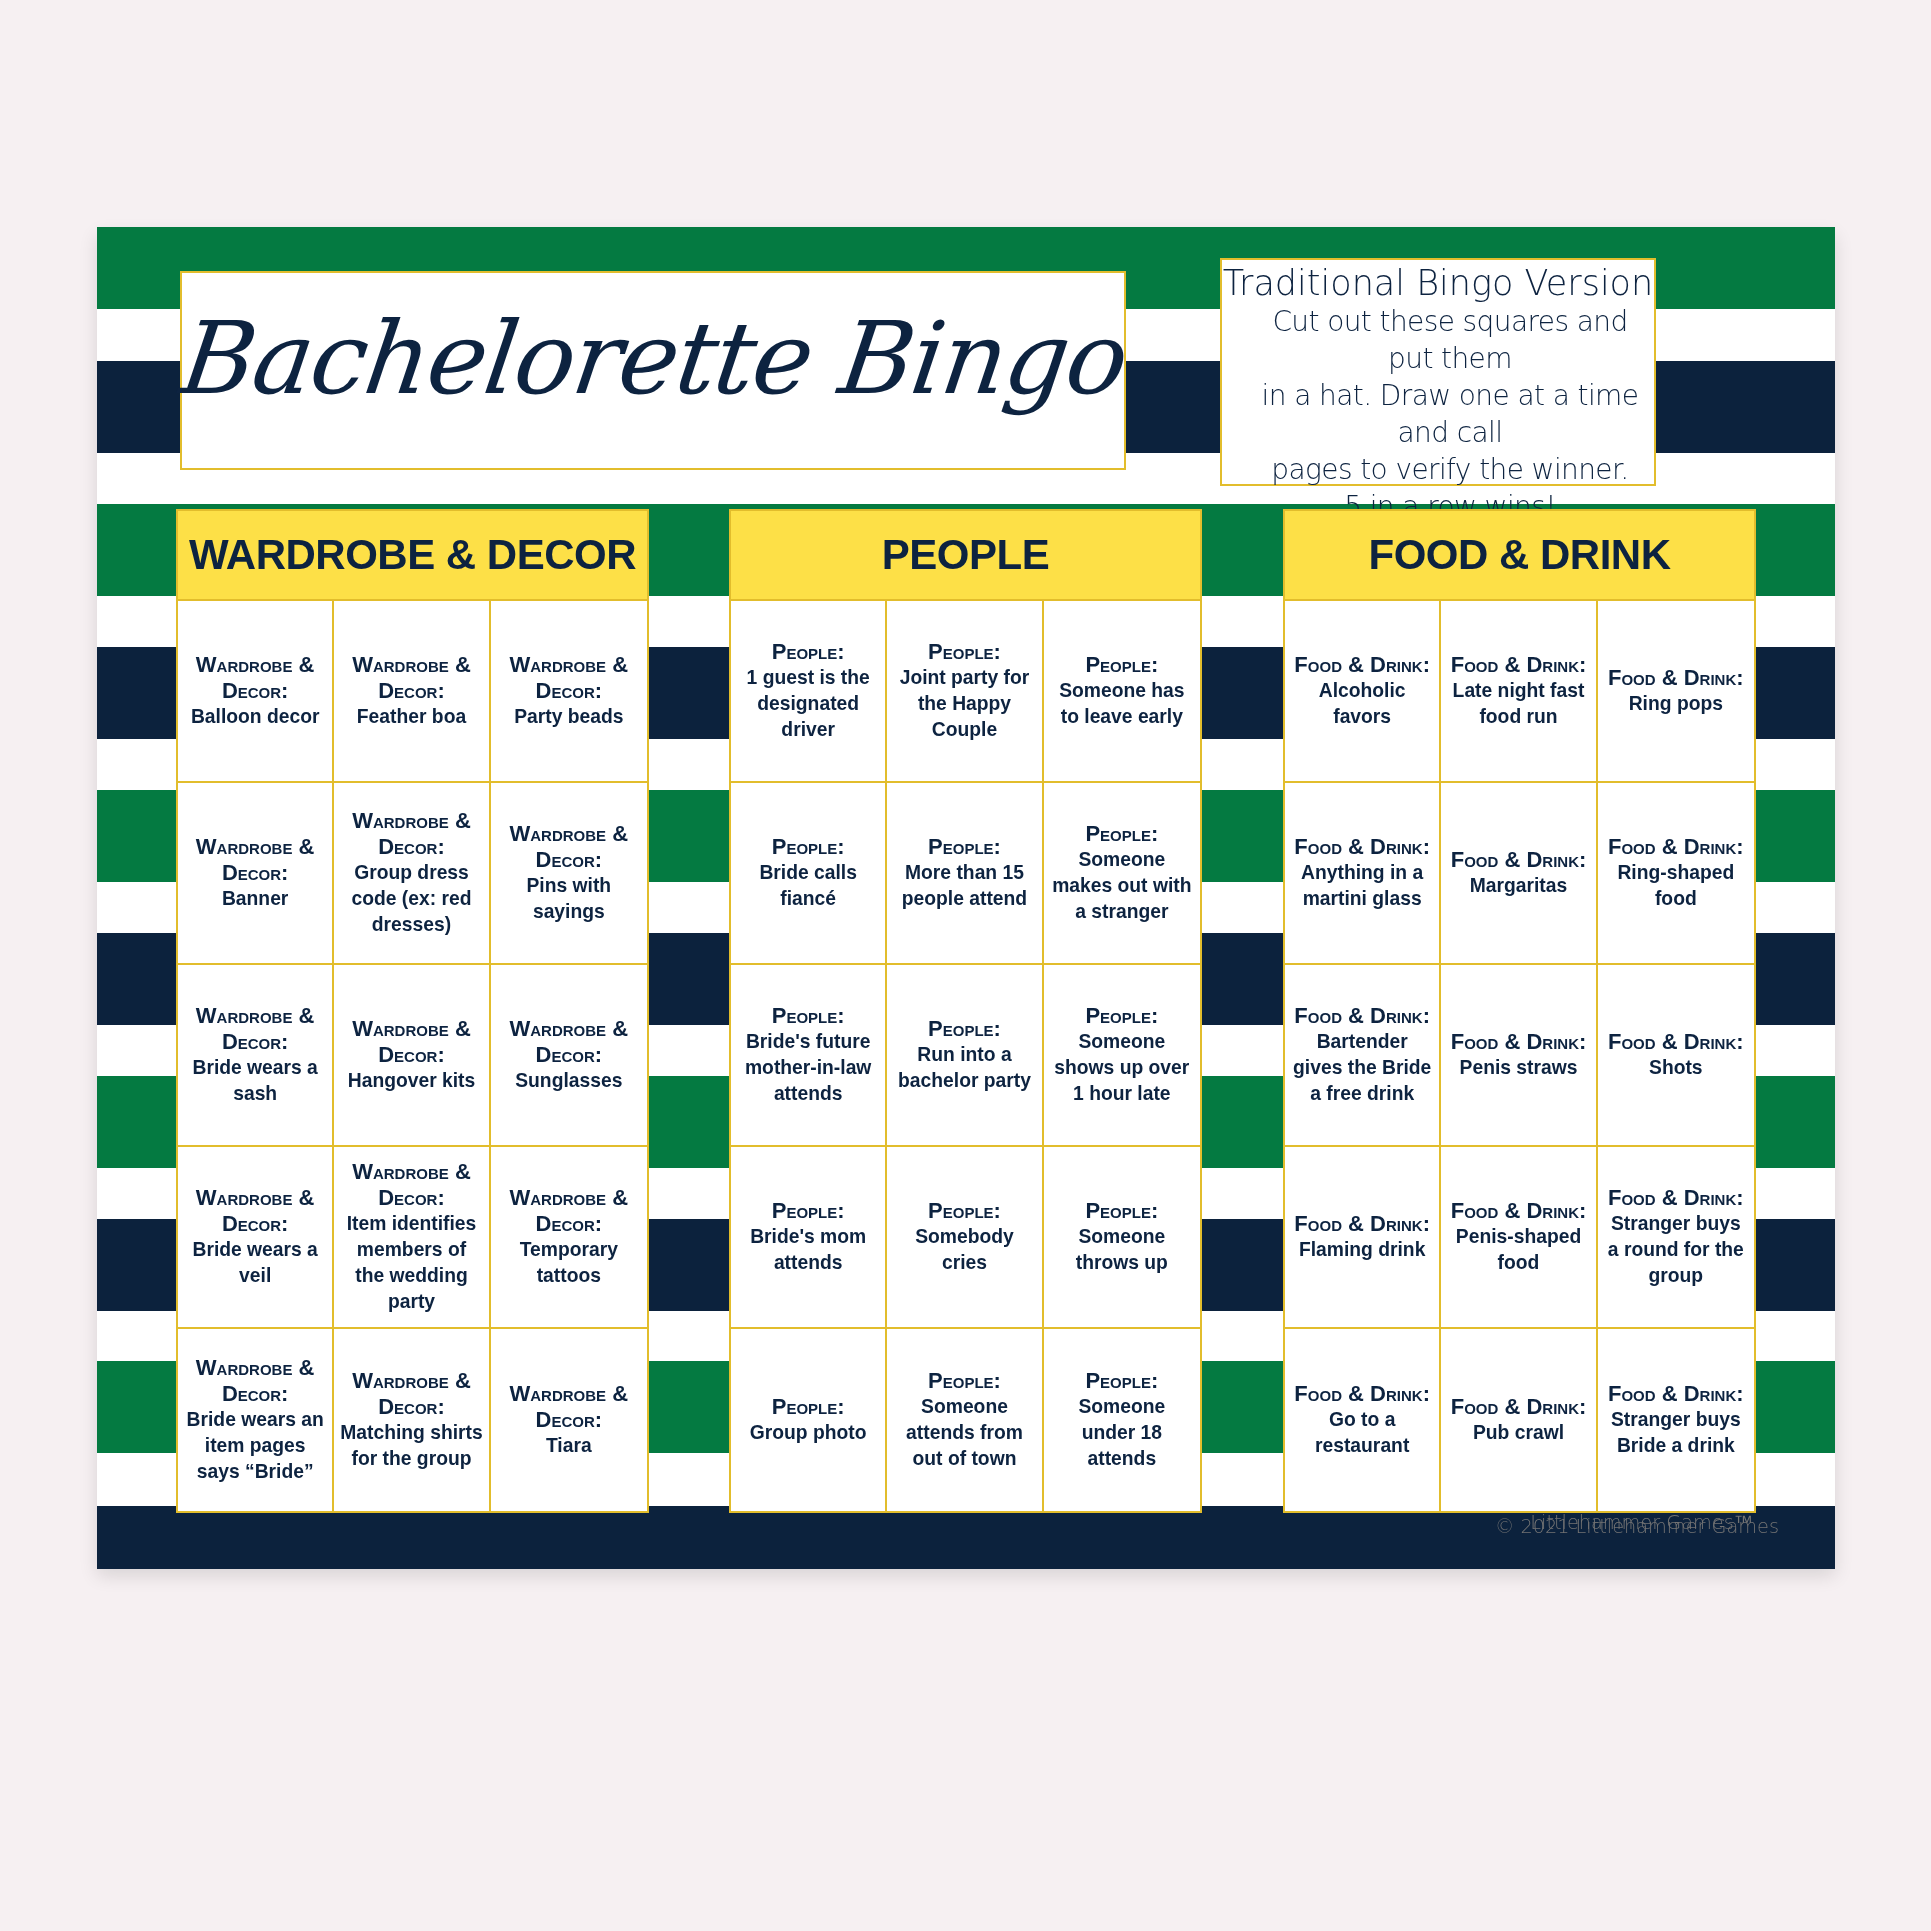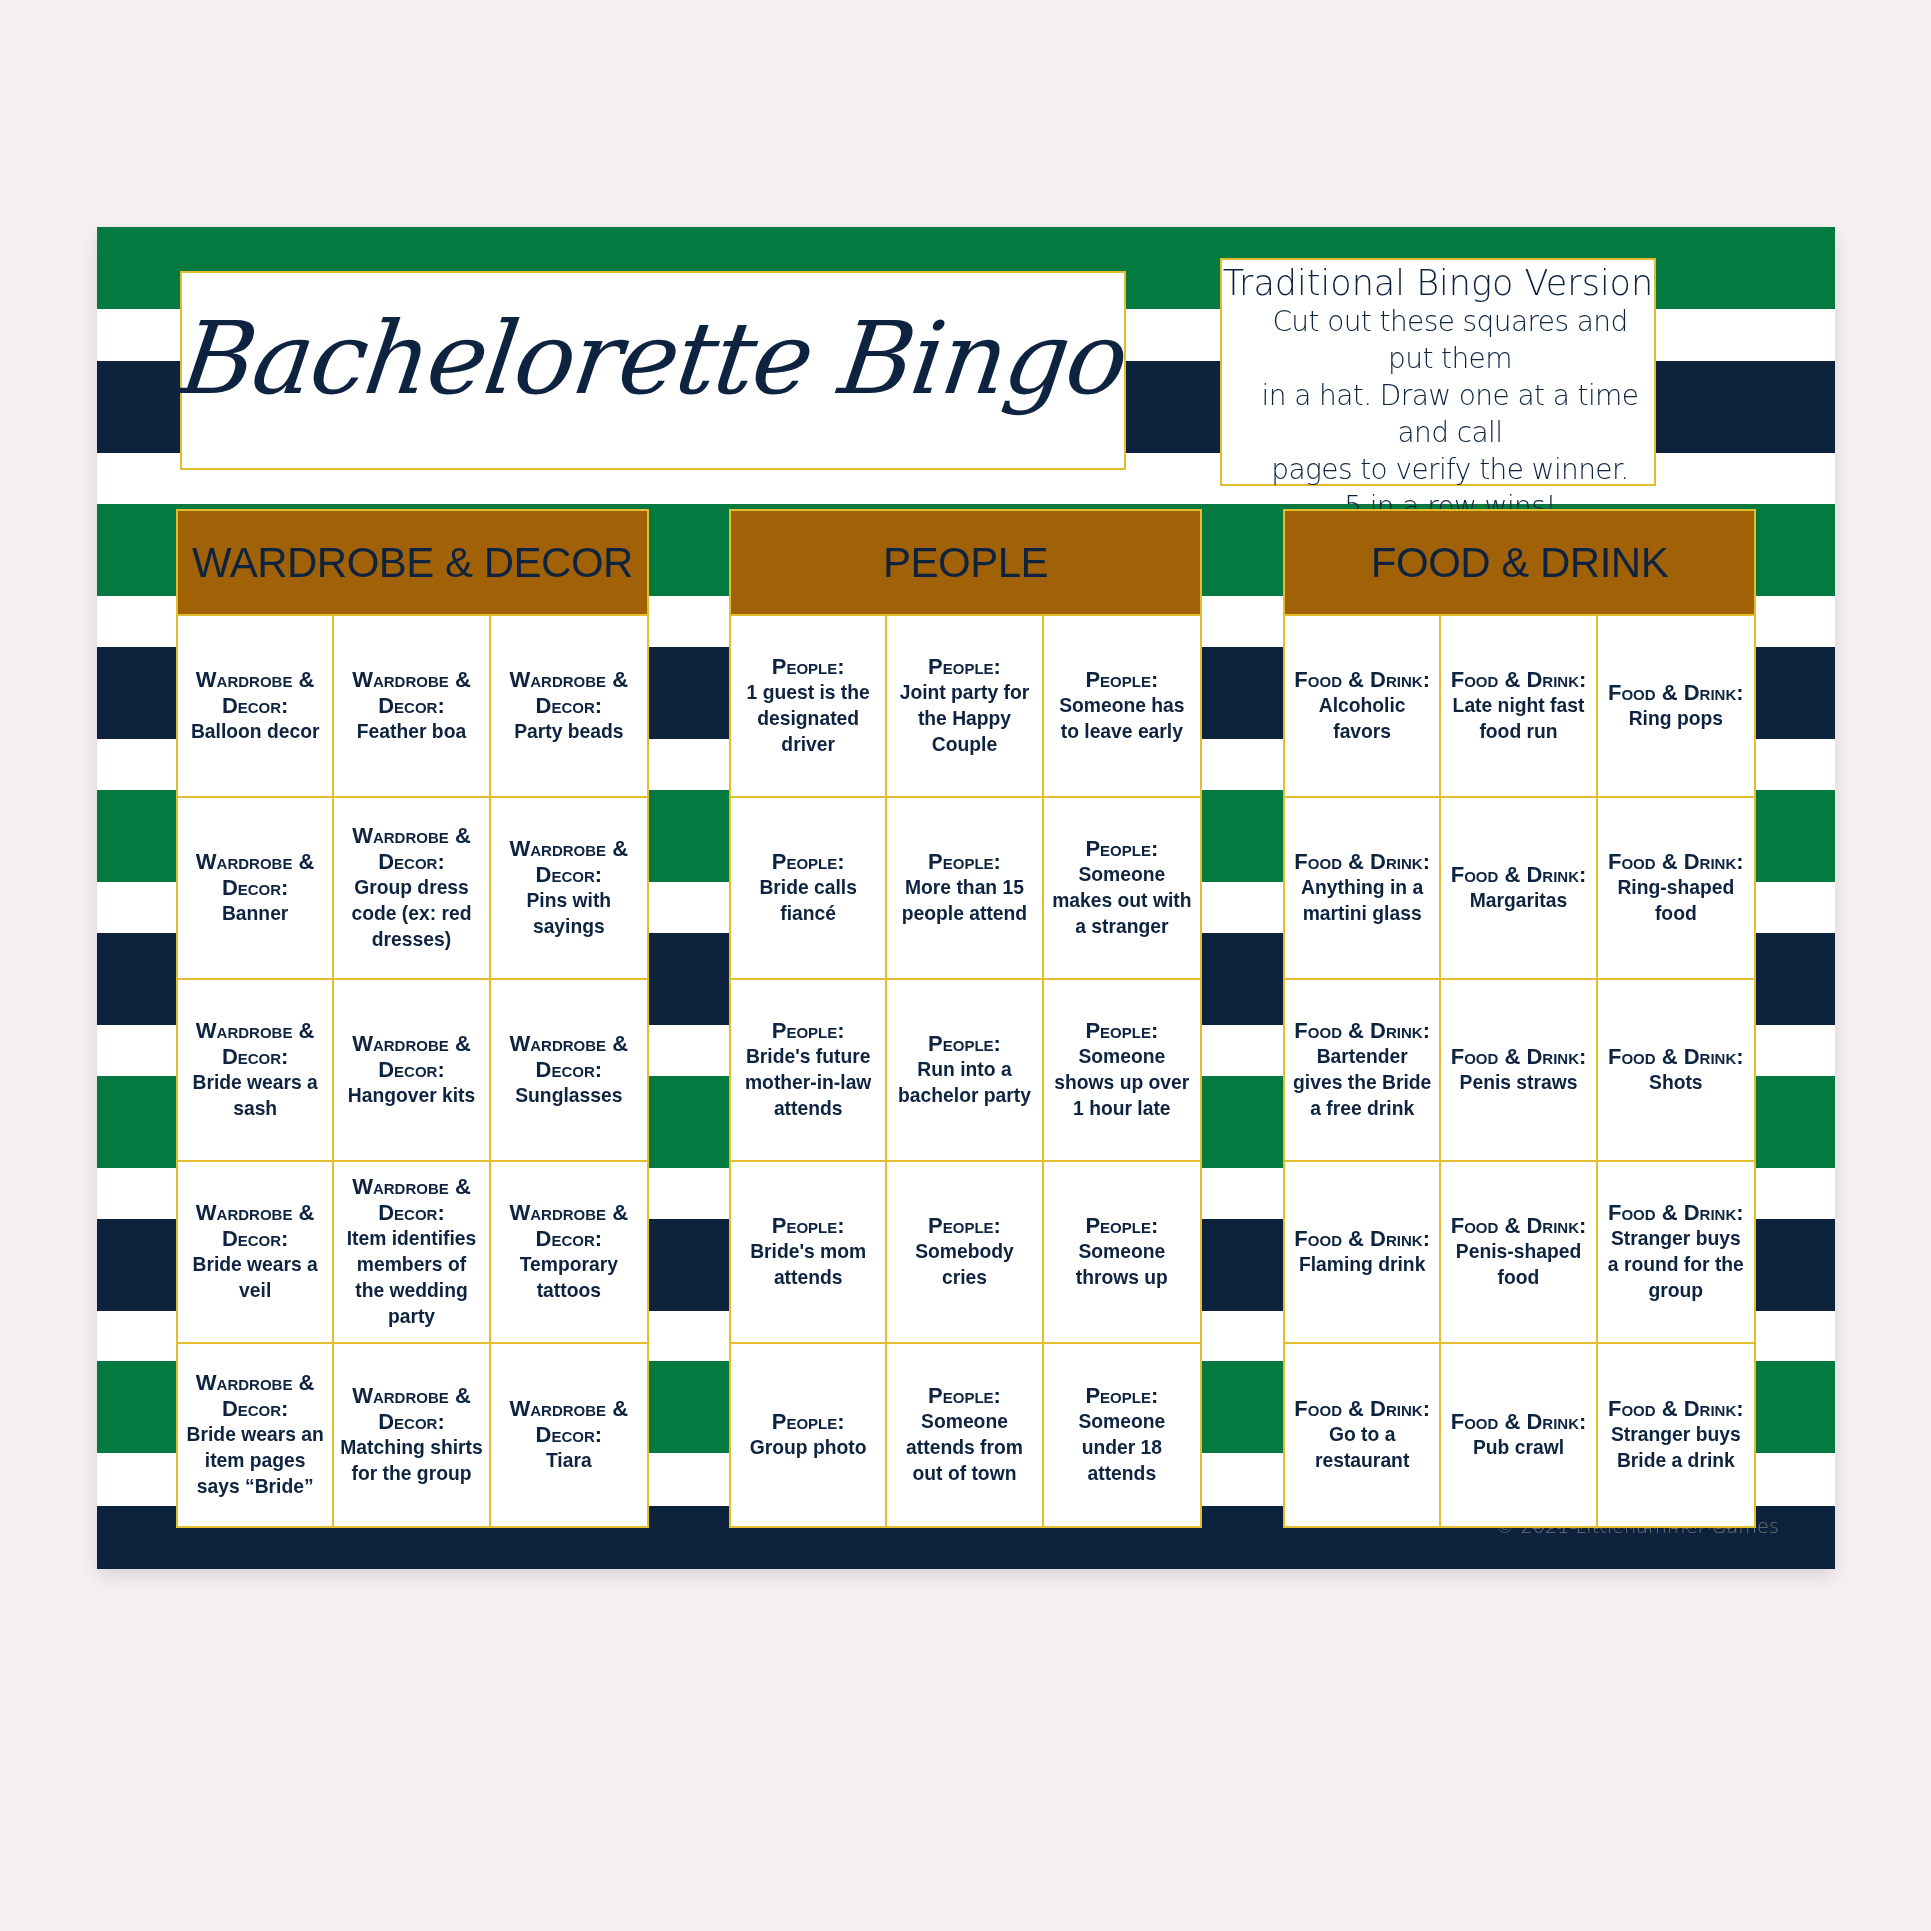--- a/index.html
+++ b/index.html
@@ -33,23 +33,23 @@
     background:#fff; border:2.9px solid #e2bd2c; box-sizing:border-box;
     text-align:center; padding-top:3.9px;
   }
   .info-title { font-family:"DejaVu Sans", sans-serif; font-size:35px; line-height:39px; color:#0d2340; font-weight:300; }
   .info-body { font-family:"DejaVu Sans", sans-serif; font-size:28px; line-height:37px; color:#0d2340; font-weight:300; letter-spacing:-0.6px;margin-left:24px; }
 
   .section {
     position:absolute; top:282px; width:473px;
   }
   .section-header {
-    height:105px; background:#a16207; border:2.9px solid #e2bd2c; border-bottom:none; box-sizing:border-box;
+    height:90px; background:#fde047; border:2.9px solid #e2bd2c; border-bottom:none; box-sizing:border-box;
     display:flex; align-items:center; justify-content:center;
-    font-size:42px; font-weight:normal; color:#0d2340; letter-spacing:-0.5px; white-space:nowrap;
+    font-size:42px; font-weight:bold; color:#0d2340; letter-spacing:-0.5px; white-space:nowrap;
   }
   .grid {
     display:grid; grid-template-columns:repeat(3, 1fr); grid-template-rows:repeat(5, 182px);
     border:2.9px solid #e2bd2c; border-top:2.9px solid #e2bd2c; background:#fff; box-sizing:border-box;
   }
   .cell {
     border-right:2.9px solid #e2bd2c; border-bottom:2.9px solid #e2bd2c;
     display:flex; flex-direction:column; align-items:center; justify-content:center;
     text-align:center; padding:0 5.8px; box-sizing:border-box; color:#0d2340;
   }

